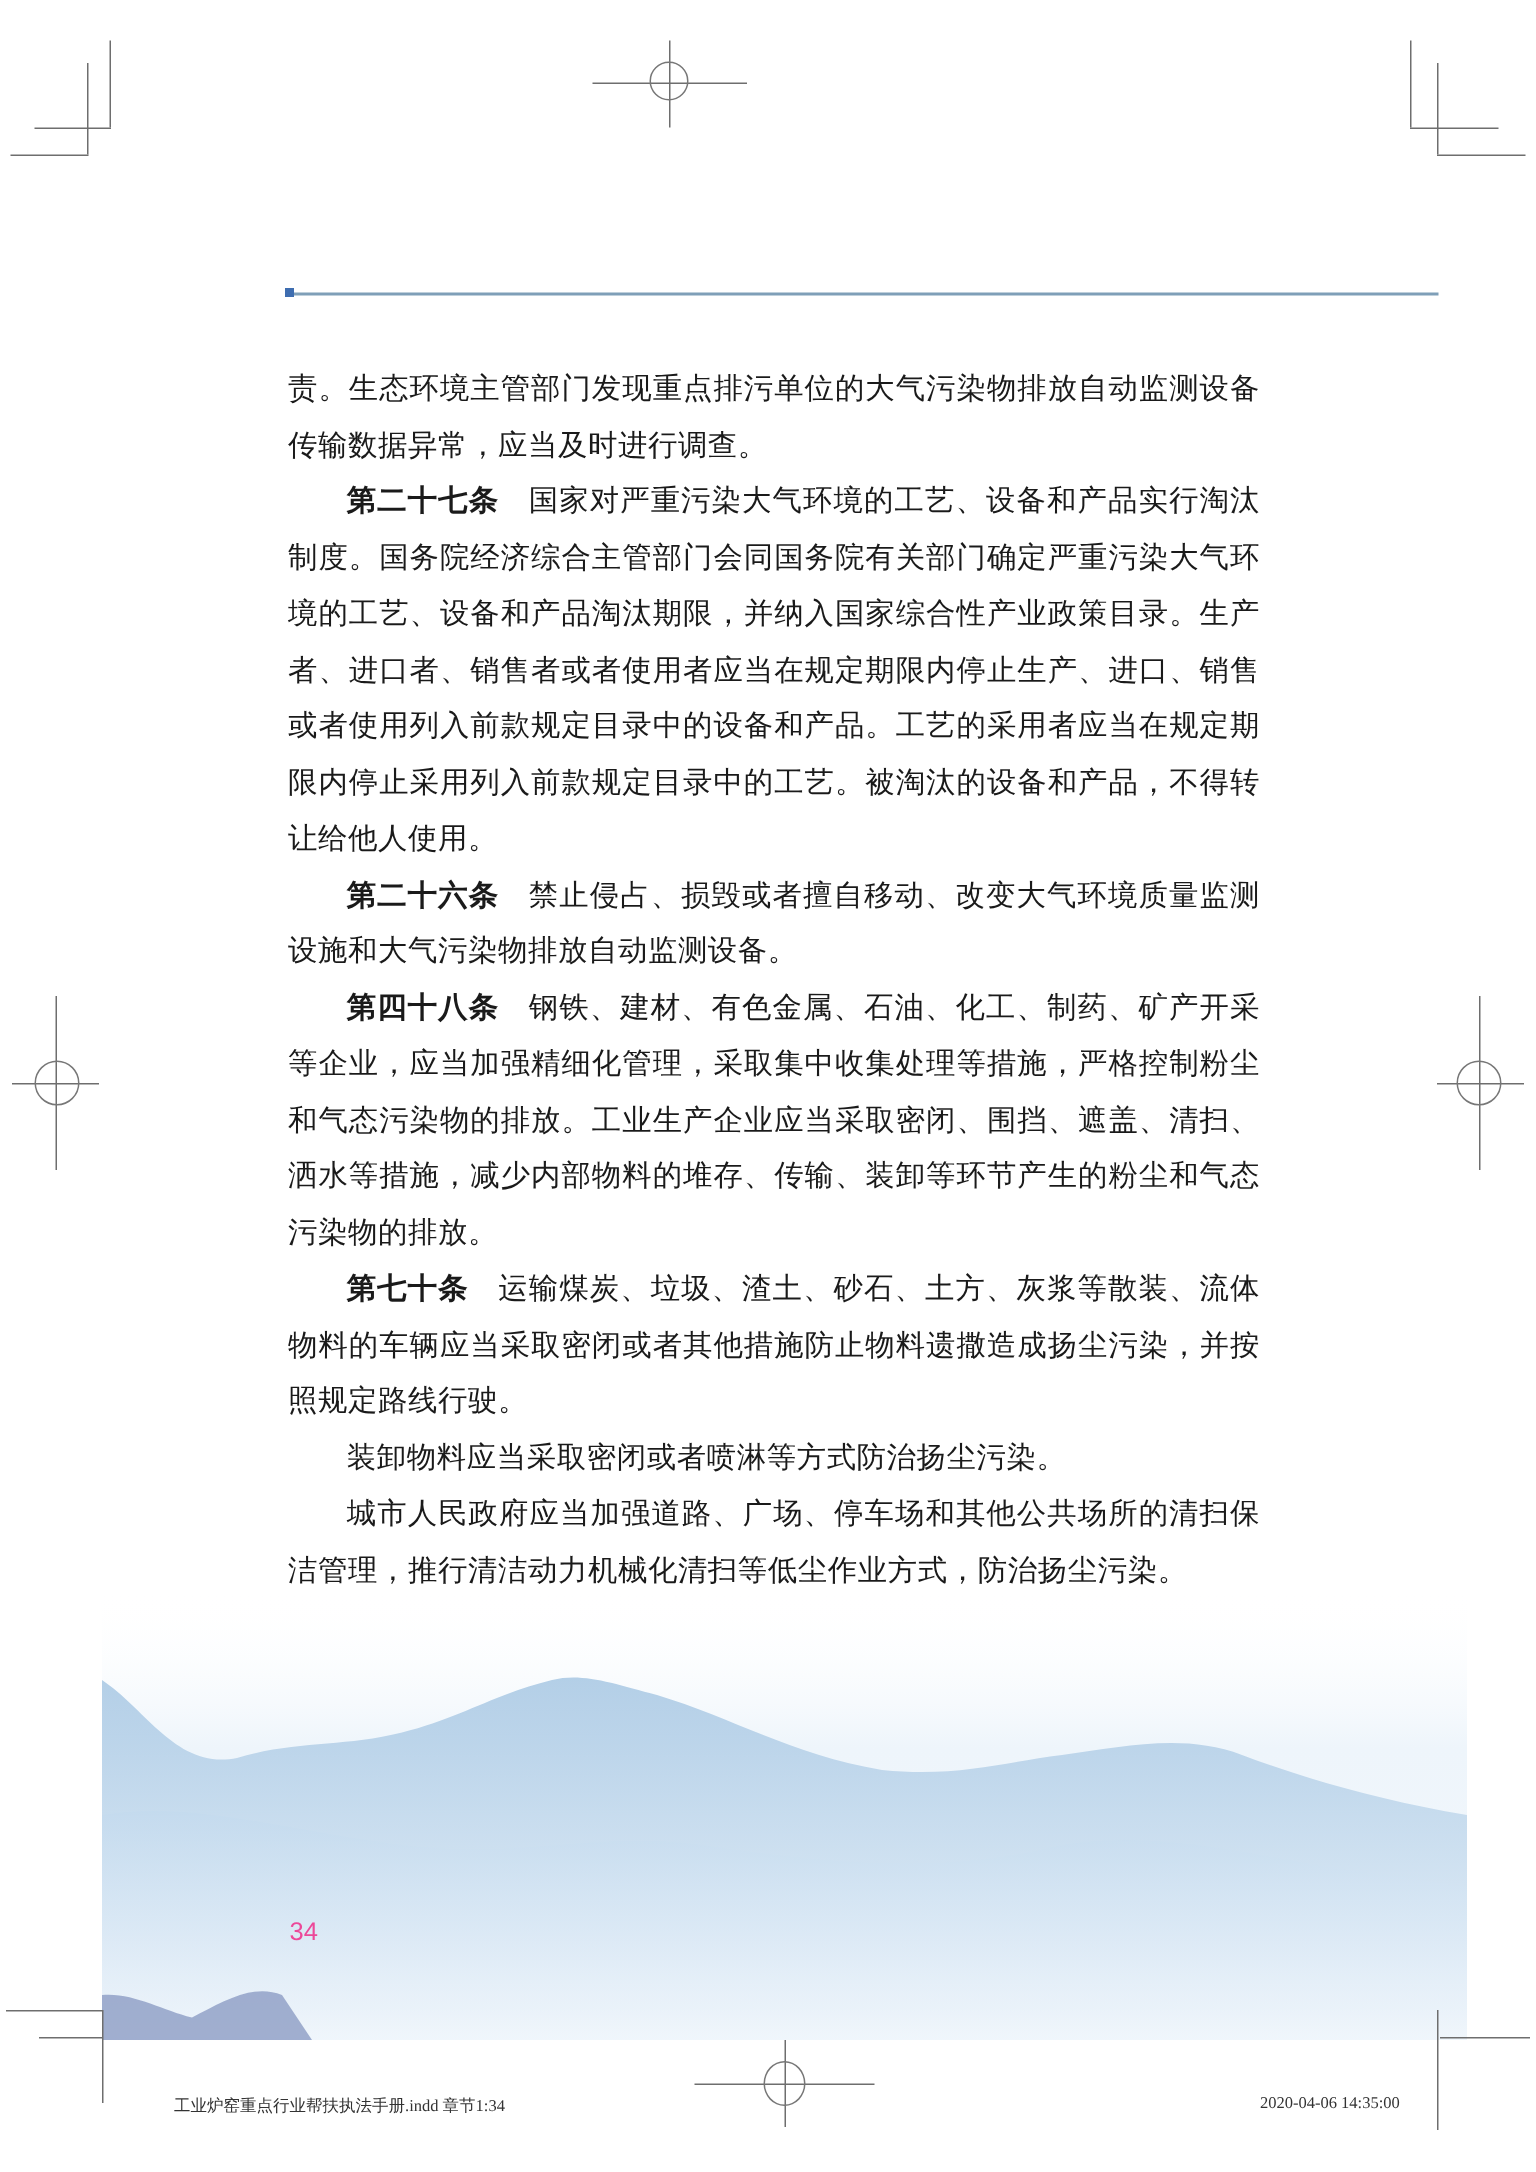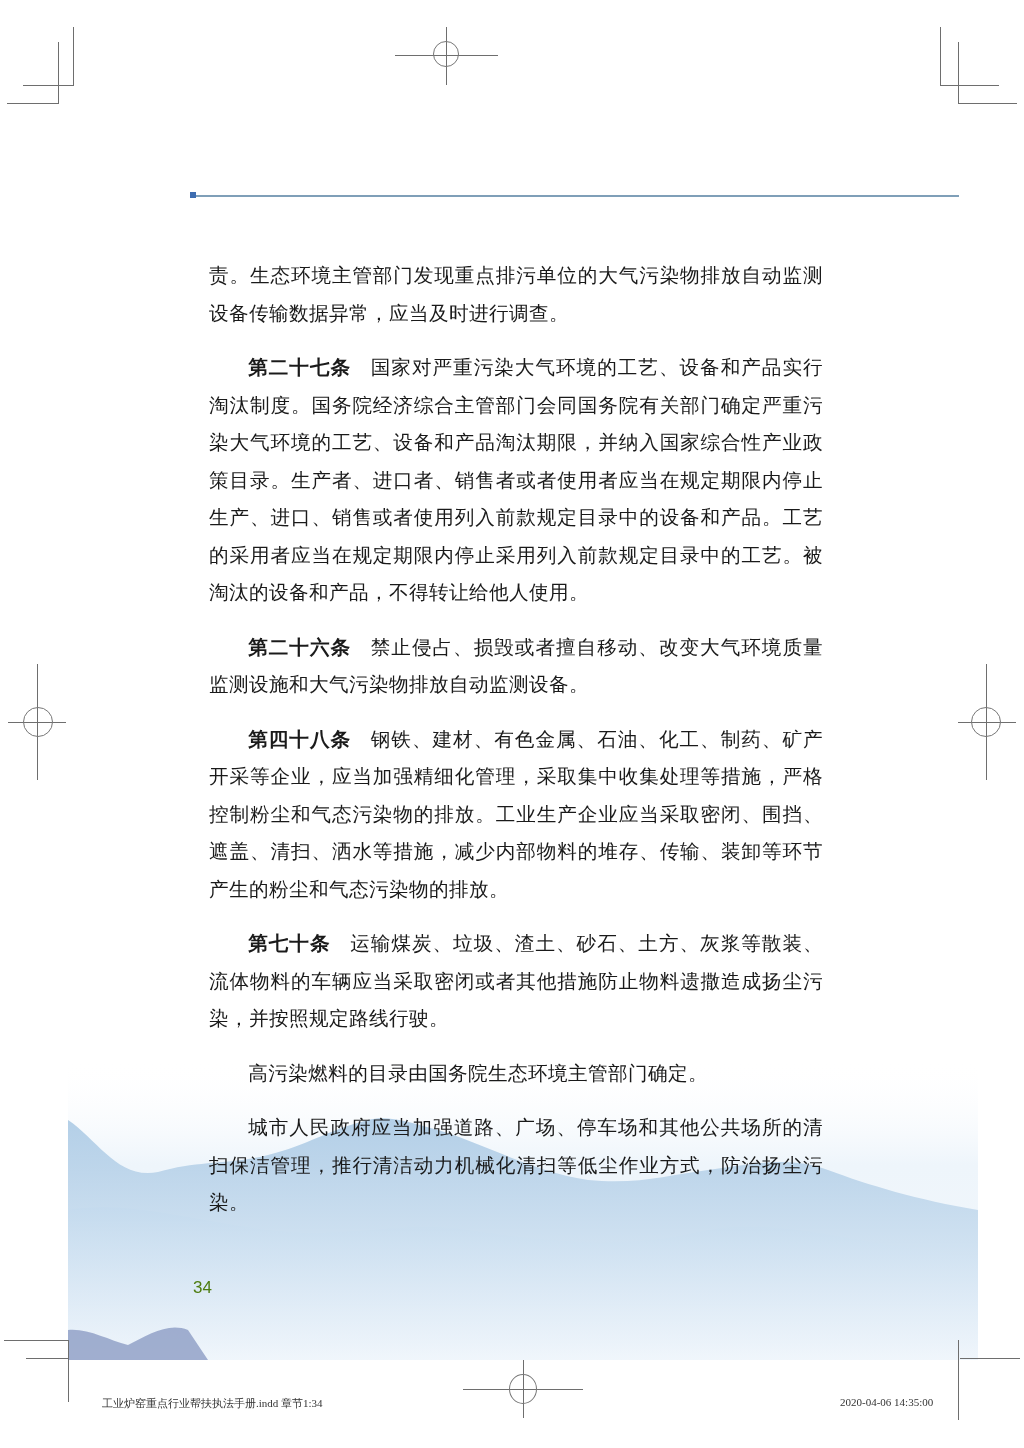--- a/index.html
+++ b/index.html
@@ -17,28 +17,28 @@
   .bg-scene svg { display:block; }
 
   .header-rule { position:absolute; left:192px; top:195px; width:767px; height:2px; background:#7f9fb8; }
   .header-square { position:absolute; left:190px; top:192px; width:6px; height:6px; background:#3e6db0; }
 
   .body-text {
     position:absolute; left:192px; top:240px; width:648px;
     font-size:19.6px; line-height:37.5px; letter-spacing:0.4px;
     text-align:justify;
   }
-  .body-text p { margin:17px; }
+  .body-text p { margin:0; }
   .body-text p.indent { text-indent:2em; }
   .art { font-weight:bold; margin-right:1em; }
 
-  .page-num { position:absolute; left:193px; top:1278px; font-size:17px; color:#4d7c0f; font-family:"Liberation Sans", sans-serif; }
+  .page-num { position:absolute; left:193px; top:1278px; font-size:17px; color:#ec4899; font-family:"Liberation Sans", sans-serif; }
 
   .slug { position:absolute; top:1396px; font-size:11px; color:#333; font-family:"Liberation Serif", serif; }
-  .slug-left { left:102px; }
+  .slug-left { left:116px; }
   .slug-right { left:840px; }
 </style>
 </head>
 <body>
 
 <div class="bg-scene">
   <svg width="910" height="300" viewBox="0 0 910 300">
     <defs>
       <linearGradient id="sky" x1="0" y1="0" x2="0" y2="1">
         <stop offset="0" stop-color="#ffffff" stop-opacity="0"></stop>
@@ -104,20 +104,20 @@
 
 <div class="header-rule"></div>
 <div class="header-square"></div>
 
 <div class="body-text">
   <p><span>责。生态环境主管部门发现重点排污单位的大气污染物排放自动监测设备传输数据异常，应当及时进行调查。</span></p>
   <p class="indent"><span class="art">第二十七条</span><span>国家对严重污染大气环境的工艺、设备和产品实行淘汰制度。国务院经济综合主管部门会同国务院有关部门确定严重污染大气环境的工艺、设备和产品淘汰期限，并纳入国家综合性产业政策目录。生产者、进口者、销售者或者使用者应当在规定期限内停止生产、进口、销售或者使用列入前款规定目录中的设备和产品。工艺的采用者应当在规定期限内停止采用列入前款规定目录中的工艺。被淘汰的设备和产品，不得转让给他人使用。</span></p>
   <p class="indent"><span class="art">第二十六条</span><span>禁止侵占、损毁或者擅自移动、改变大气环境质量监测设施和大气污染物排放自动监测设备。</span></p>
   <p class="indent"><span class="art">第四十八条</span><span>钢铁、建材、有色金属、石油、化工、制药、矿产开采等企业，应当加强精细化管理，采取集中收集处理等措施，严格控制粉尘和气态污染物的排放。工业生产企业应当采取密闭、围挡、遮盖、清扫、洒水等措施，减少内部物料的堆存、传输、装卸等环节产生的粉尘和气态污染物的排放。</span></p>
   <p class="indent"><span class="art">第七十条</span><span>运输煤炭、垃圾、渣土、砂石、土方、灰浆等散装、流体物料的车辆应当采取密闭或者其他措施防止物料遗撒造成扬尘污染，并按照规定路线行驶。</span></p>
-  <p class="indent"><span>高污染燃料的目录由国务院生态环境主管部门确定。</span></p>
+  <p class="indent"><span>装卸物料应当采取密闭或者喷淋等方式防治扬尘污染。</span></p>
   <p class="indent"><span>城市人民政府应当加强道路、广场、停车场和其他公共场所的清扫保洁管理，推行清洁动力机械化清扫等低尘作业方式，防治扬尘污染。</span></p>
 </div>
 
 <div class="page-num">34</div>
 
 <div class="slug slug-left">工业炉窑重点行业帮扶执法手册.indd  章节1:34</div>
 <div class="slug slug-right">2020-04-06  14:35:00</div>
 
 </body></html>

